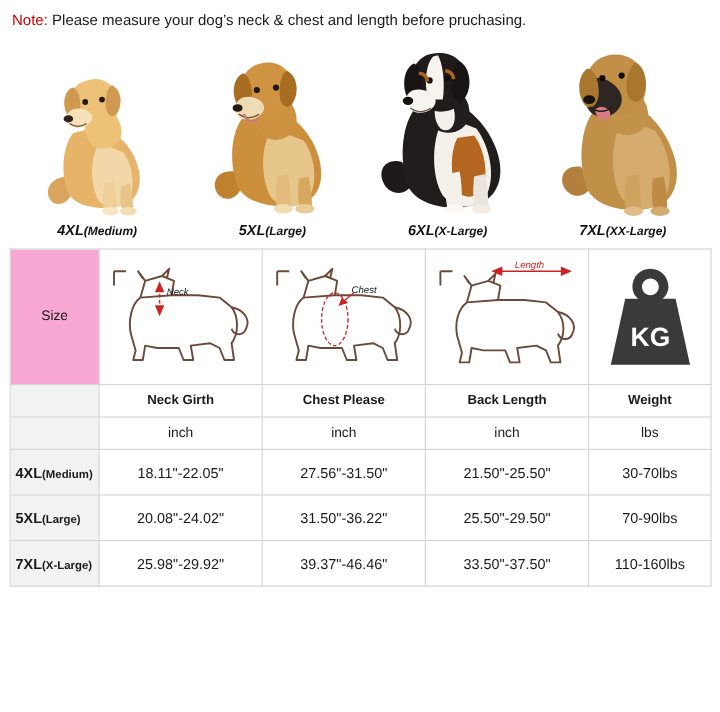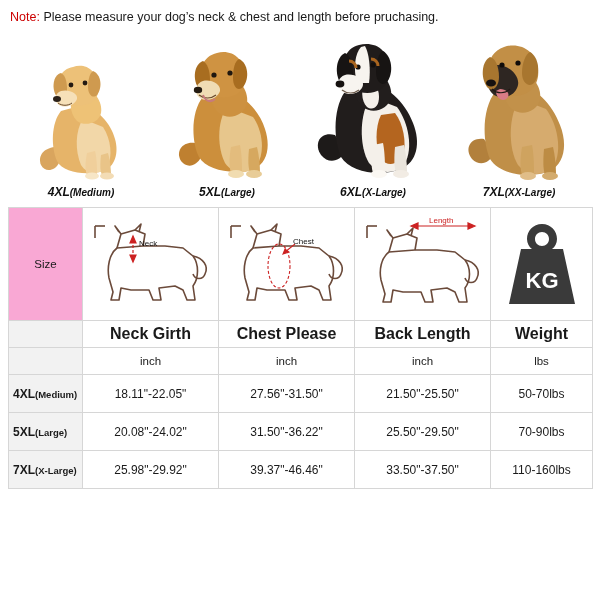--- a/index.html
+++ b/index.html
@@ -88,40 +88,41 @@
   .diagram-row td.diagram-cell { background: #ffffff; }
   .size-header-cell {
     background: #f2f2f2;
     font-size: 12.5px;
     font-weight: bold;
   }
   .unit-header td, .girth-header td {
     height: 27px;
     background: #ffffff;
   }
-  .girth-header td { font-weight: bold; font-size: 16px; }
+  .girth-header td { font-weight: bold; font-size: 11px; }
   .girth-header td.blank, .unit-header td.blank { background: #f2f2f2; }
   .data-row td { height: 38px; }
   .data-row td.rowhead {
     background: #f2f2f2;
     font-weight: bold;
     font-size: 12px;
     text-align: left;
     padding-left: 4px;
   }
   .rowhead .sub { font-size: 9.5px; font-weight: bold; }
   .data-row td.val { font-size: 12px; }
 
   .diagram-wrap {
     width: 100%;
     height: 112px;
     position: relative;
     display: flex;
     align-items: center;
     justify-content: center;
+    font-style: italic;
   }
   .kg-wrap {
     width: 100%; height: 112px;
     display: flex; align-items: center; justify-content: center;
   }
 </style>
 </head>
 <body>
 
 <div class="note-block">
@@ -367,21 +368,21 @@
       <td>inch</td>
       <td>inch</td>
       <td>lbs</td>
     </tr>
 
     <tr class="data-row">
       <td class="rowhead"><span>4XL</span><span class="sub">(Medium)</span></td>
       <td class="val">18.11"-22.05"</td>
       <td class="val">27.56"-31.50"</td>
       <td class="val">21.50"-25.50"</td>
-      <td class="val">50-70lbs</td>
+      <td class="val">30-70lbs</td>
     </tr>
 
     <tr class="data-row">
       <td class="rowhead"><span>5XL</span><span class="sub">(Large)</span></td>
       <td class="val">20.08"-24.02"</td>
       <td class="val">31.50"-36.22"</td>
       <td class="val">25.50"-29.50"</td>
       <td class="val">70-90lbs</td>
     </tr>
 

